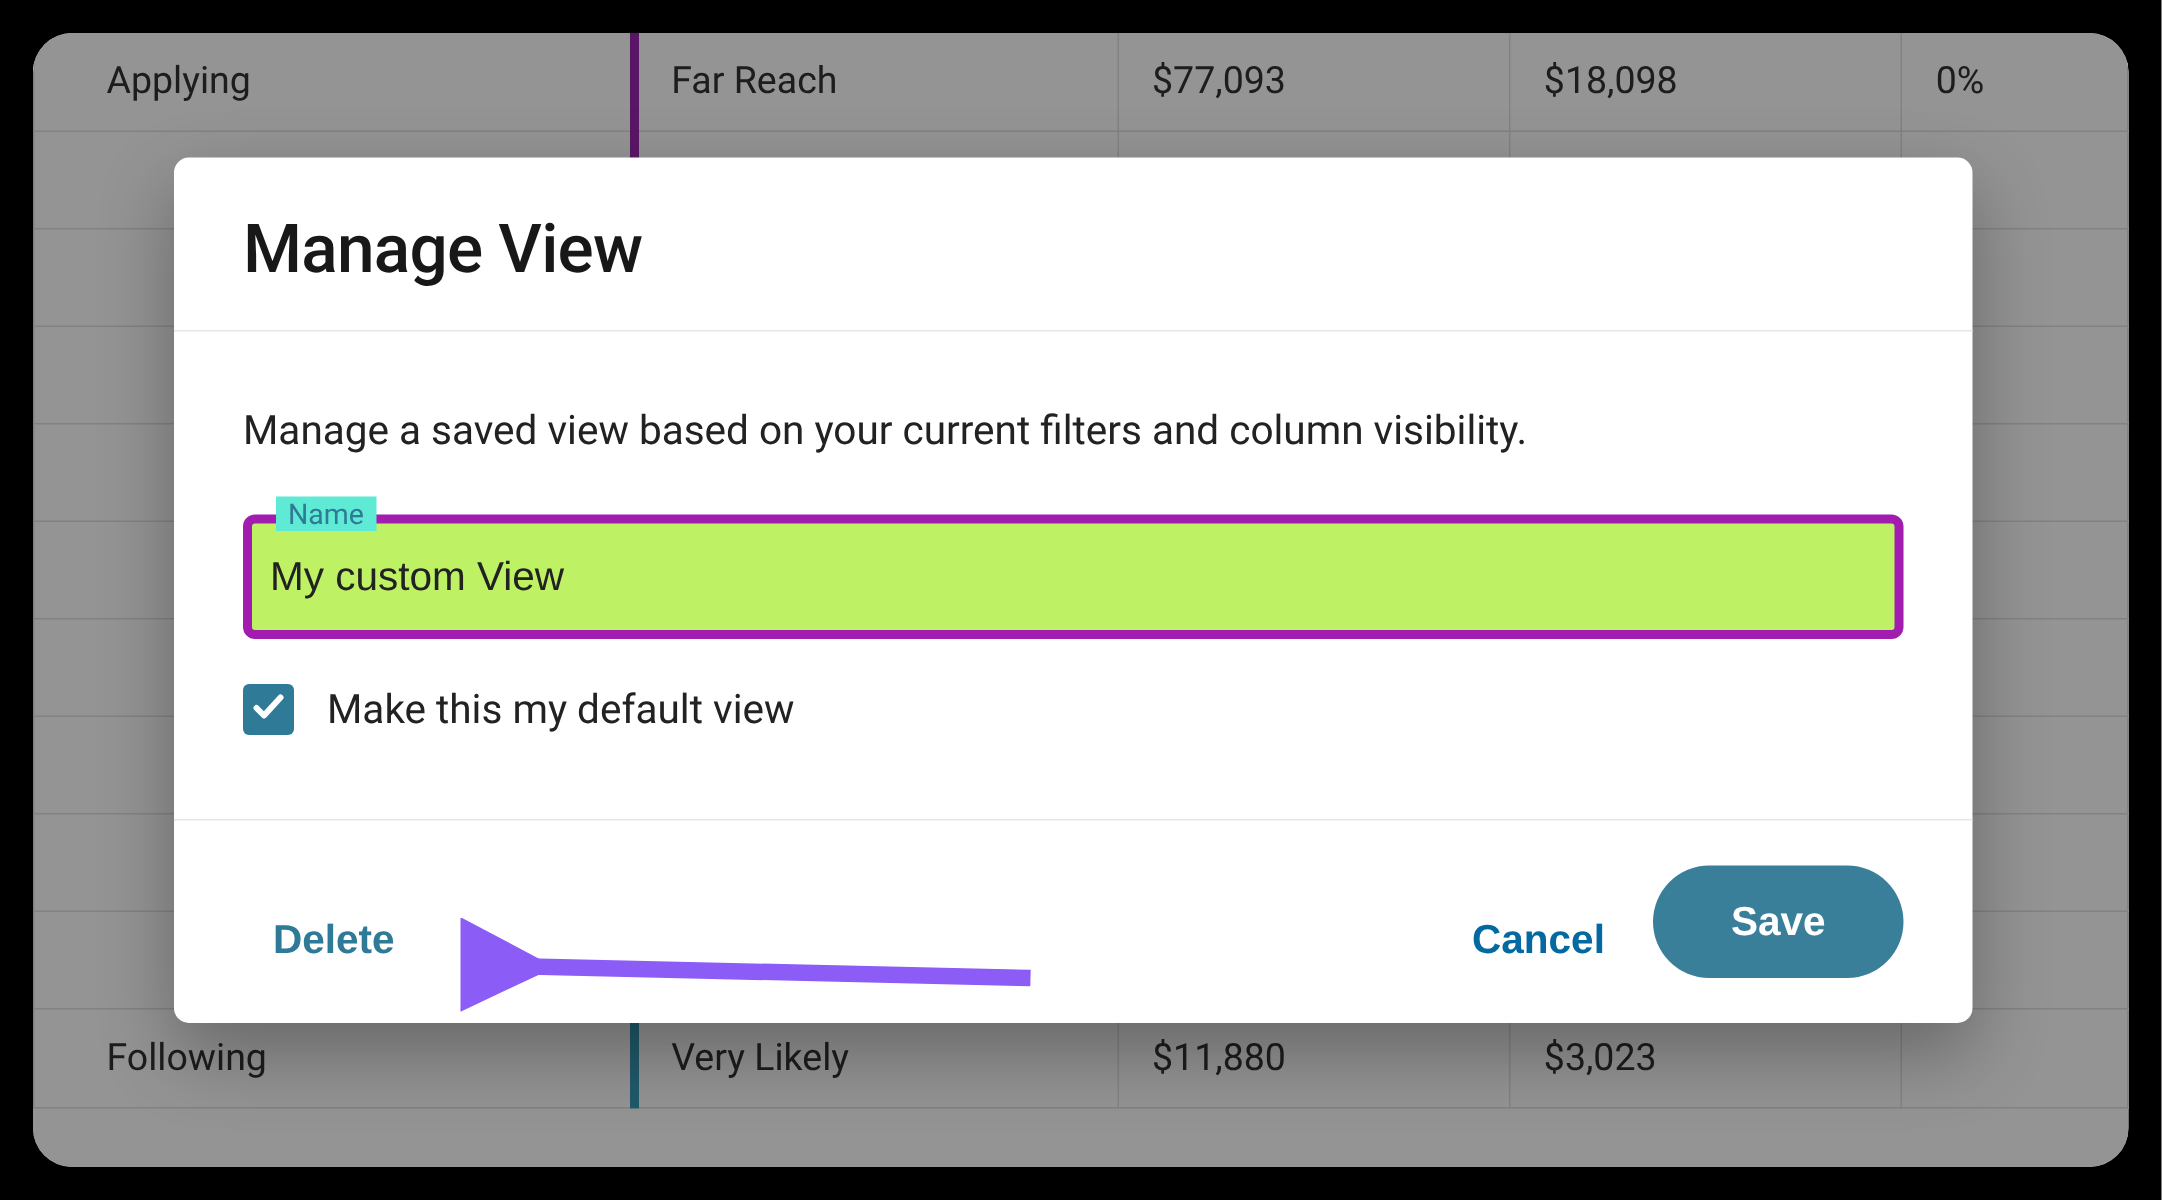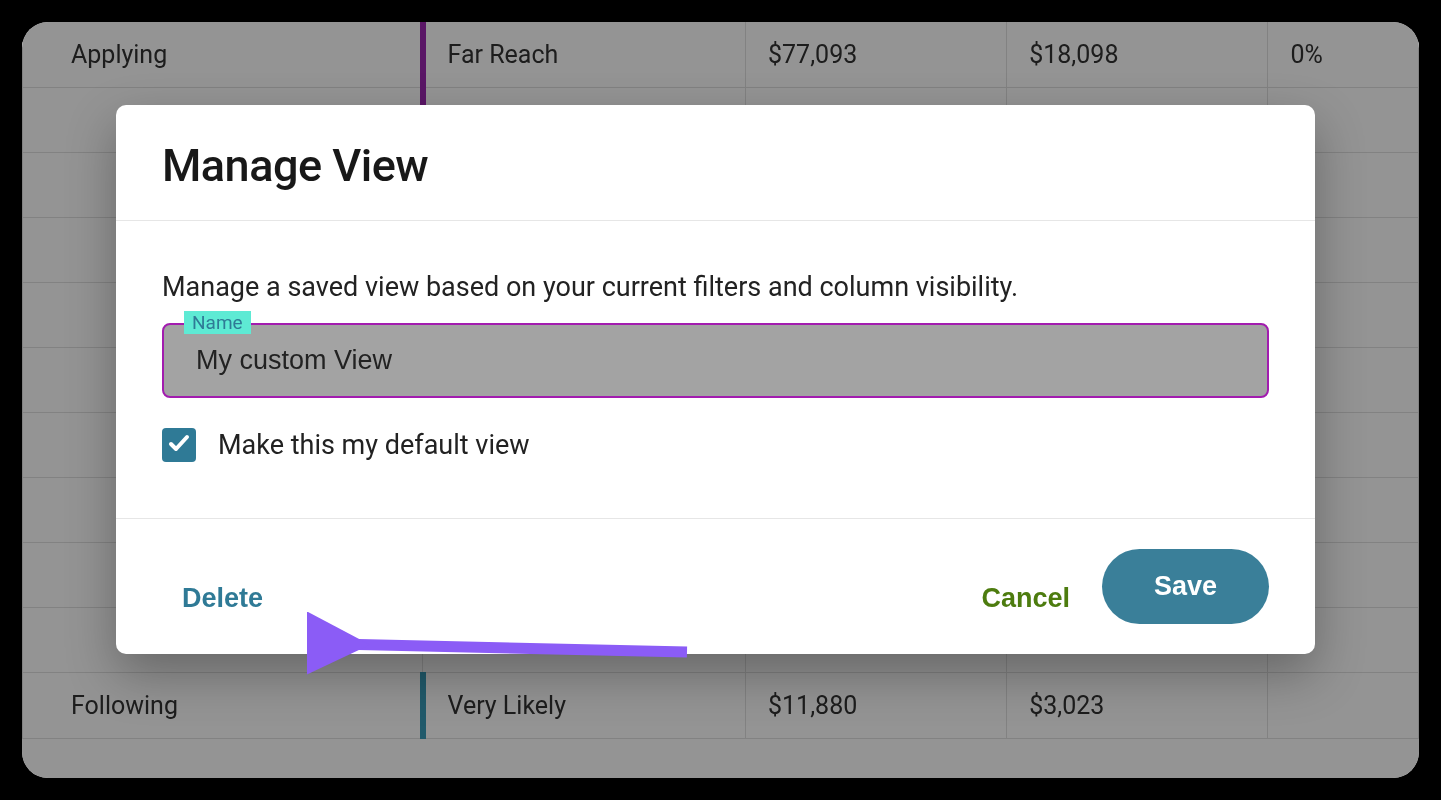--- a/index.html
+++ b/index.html
@@ -55,46 +55,46 @@
     color: #181818;
     letter-spacing: -0.5px;
   }
 
   .modal-body {
     padding: 50px 46px 56px 46px;
   }
   .modal-desc {
     font-size: 27px;
     color: #222;
-    margin-bottom: 20px;
+    margin-bottom: 40px;
   }
 
   
   .field-wrap {
     position: relative;
     margin-bottom: 30px;
   }
   .field-label {
     position: absolute;
     top: -12px;
     left: 22px;
     background: #5eead4;
     padding: 0 8px;
     font-size: 19px;
     color: #2f7a96;
   }
   .text-input {
     width: 100%;
-    border: 2px solid #a21caf;
+    border: 6px solid #a21caf;
     border-radius: 8px;
-    padding: 20px 32px;
+    padding: 20px 12px;
     font-size: 27px;
     color: #222;
     outline: none;
-    background: #a3a3a3;
+    background: #bef264;
   }
 
   
   .check-row {
     display: flex;
     align-items: center;
     gap: 22px;
   }
   .checkbox {
     width: 34px; height: 34px;
@@ -117,21 +117,21 @@
   .btn-text {
     background: none;
     border: none;
     font-size: 27px;
     font-weight: 600;
     cursor: pointer;
     padding: 10px 6px;
   }
   .btn-delete { color: #2f7a96; }
   .spacer { flex: 1; }
-  .btn-cancel { color: #4d7c0f; margin-right: 26px; }
+  .btn-cancel { color: #0369a1; margin-right: 26px; }
   .btn-save {
     background: #3a7f99;
     color: #fff;
     border: none;
     border-radius: 999px;
     font-size: 27px;
     font-weight: 600;
     padding: 22px 52px;
     cursor: pointer;
   }

